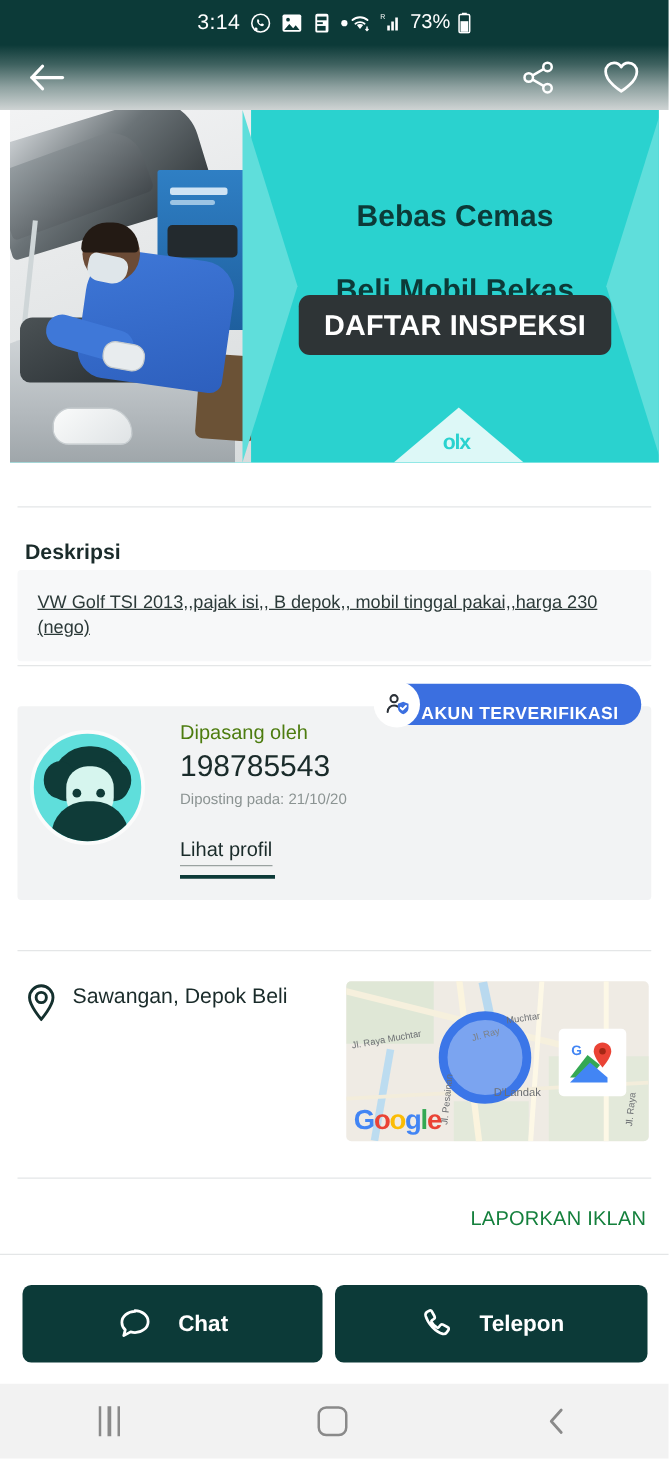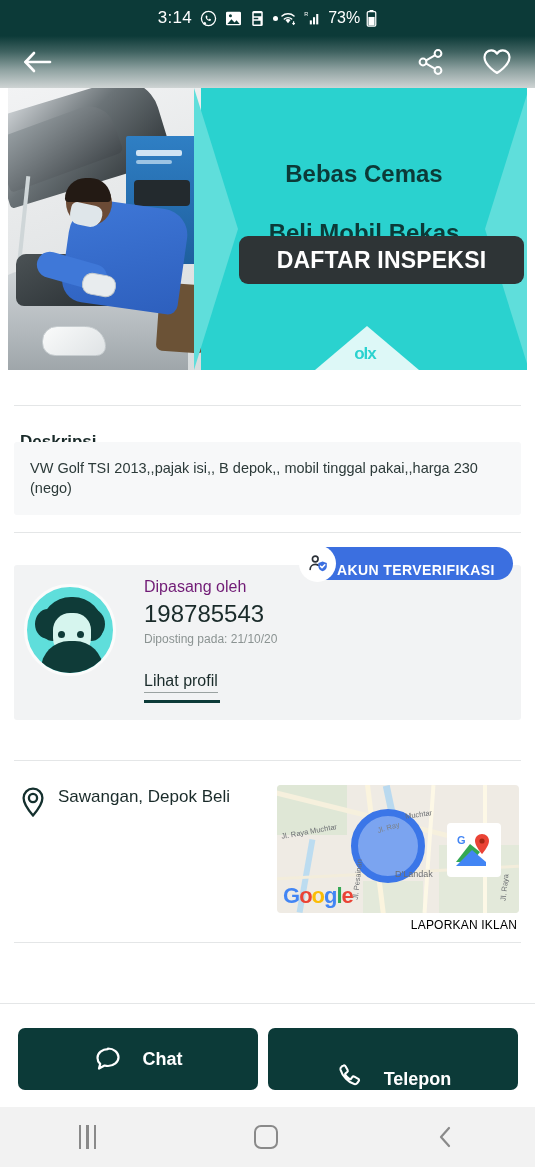--- a/index.html
+++ b/index.html
@@ -128,21 +128,21 @@
   }
   .bn-l2 {
     position:absolute; top:72px; left:0; width:326px; text-align:center;
     font-size:24px; font-weight:bold; color:#0c3a38;
   }
   .bn-l3 {
     position:absolute; top:105px; left:0; width:326px; text-align:center;
     font-size:24px; font-weight:bold; color:#0c3a38;margin-top:26px;
   }
   .bn-cta {
-    position:absolute; top:148px; left:38px; width:285px; height:48px;
+    position:absolute; top:148px; left:38px; width:250px; height:48px;
     background:#2e3436; border-radius:9px;
     display:flex; align-items:center; justify-content:center;
     color:#fff; font-size:23px; font-weight:bold; letter-spacing:.2px;
   }
   .bn-tri {
     position:absolute; bottom:0; left:114px; width:0; height:0;
     border-left:52px solid transparent; border-right:52px solid transparent;
     border-bottom:44px solid #ddf8f7;
   }
   .bn-olx {
@@ -192,21 +192,21 @@
   .av-face {
     position:absolute; left:26px; top:26px; width:38px; height:44px;
     background:#d6f5ee; border-radius:18px 18px 20px 20px;
   }
   .av-eye-l { position:absolute; left:31px; top:44px; width:7px; height:7px; background:#0f3b38; border-radius:50%; }
   .av-eye-r { position:absolute; left:50px; top:44px; width:7px; height:7px; background:#0f3b38; border-radius:50%; }
   .av-body {
     position:absolute; left:14px; bottom:-8px; width:62px; height:40px;
     background:#0f3b38; border-radius:28px 28px 0 0;
   }
-  .sell-label { position:absolute; left:144px; top:578px; font-size:16px; color:#701a75; }
+  .sell-label { position:absolute; left:144px; top:578px; font-size:16px; color:#4d7c0f; }
   .sell-name { position:absolute; left:144px; top:600px; font-size:24px; color:#1a2b2a; }
   .sell-posted { position:absolute; left:144px; top:632px; font-size:12px; color:#8b9392; }
   .sell-profile {
     position:absolute; left:144px; top:672px; font-size:16px; color:#1a2b2a;
     border-bottom:1px solid #9aa2a1; padding-bottom:2px;
   }
   .sell-profile-bar {
     position:absolute; left:144px; top:700px; width:76px; height:3px; background:#0c3a38;
   }
 
@@ -249,34 +249,34 @@
   .g1{color:#4285F4;} .g2{color:#EA4335;} .g3{color:#FBBC05;}
   .g4{color:#4285F4;} .g5{color:#34A853;} .g6{color:#EA4335;}
   .mp-badge {
     position:absolute; right:18px; top:38px; width:54px; height:54px;
     background:#fff; border-radius:4px;
     display:flex; align-items:center; justify-content:center;
   }
 
   
   .id-text { position:absolute; left:18px; top:965px; font-size:17px; font-weight:bold; color:#1a2b2a; }
-  .report-link { position:absolute; right:18px; top:918px; font-size:12px; color:#000000; letter-spacing:.2px; }
+  .report-link { position:absolute; right:18px; top:967px; font-size:16px; color:#15803d; letter-spacing:.2px; }
 
   
   .actionbar {
     position:absolute; left:0; top:1003px; width:535px; height:104px;
     background:#ffffff; border-top:1px solid #e4e6e7;
   }
   .act-btn {
     position:absolute; top:24px; height:62px; border-radius:7px;
     background:#0c3a38; display:flex; align-items:center; justify-content:center;
     gap:21px; color:#fff; font-size:18px; font-weight:bold;
   }
   .act-chat { left:18px; width:240px; }
-  .act-call { left:268px; width:250px;align-items:flex-end; }
+  .act-call { left:268px; width:250px; }
 
   
   .navbar {
     position:absolute; left:0; bottom:0; width:535px; height:60px;
     background:#f2f2f2; display:flex; align-items:center; justify-content:space-around;
   }
   .nav-recents { display:flex; gap:5px; }
   .nav-recents i { display:block; width:2.5px; height:24px; background:#8a8a8a; }
   .nav-home { width:24px; height:24px; border:2.5px solid #8a8a8a; border-radius:7px; }
 </style>
@@ -375,21 +375,21 @@
       <div class="bn-l3">Beli Mobil Bekas</div>
       <div class="bn-cta">DAFTAR INSPEKSI</div>
       <div class="bn-tri"></div>
       <div class="bn-olx">olx</div>
     </div>
   </div>
 
   <div class="divider" style="top:405px;"></div>
 
   <div class="sec-title" style="top:432px;">Deskripsi</div>
-  <div class="desc-box" style="top:442px;">VW Golf TSI 2013,,pajak isi,, B depok,, mobil tinggal pakai,,harga 230 (nego)</div>
+  <div class="desc-box" style="top:456px;text-decoration:underline;">VW Golf TSI 2013,,pajak isi,, B depok,, mobil tinggal pakai,,harga 230 (nego)</div>
 
   <div class="divider" style="top:532px;"></div>
 
   <div class="seller-card"></div>
 
   <div class="verified-badge">
     <span class="vb-circle">
       <svg width="22" height="22" viewBox="0 0 24 24">
         <circle cx="9" cy="6.5" r="3.1" fill="none" stroke="#2b3138" stroke-width="1.8"></circle>
         <path d="M3.4 18c0-3.4 2.6-5.6 5.6-5.6 1.3 0 2.4.4 3.3 1" fill="none" stroke="#2b3138" stroke-width="1.8" stroke-linecap="round"></path>

